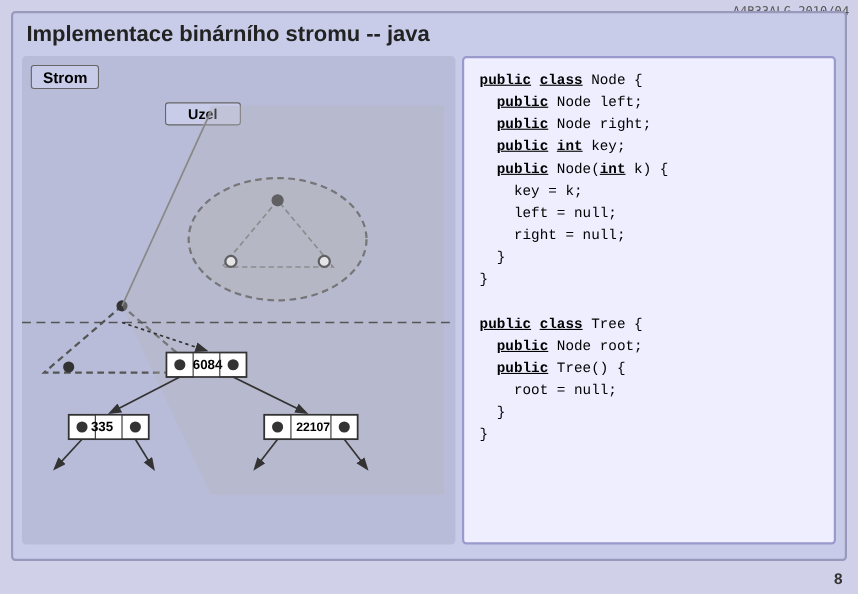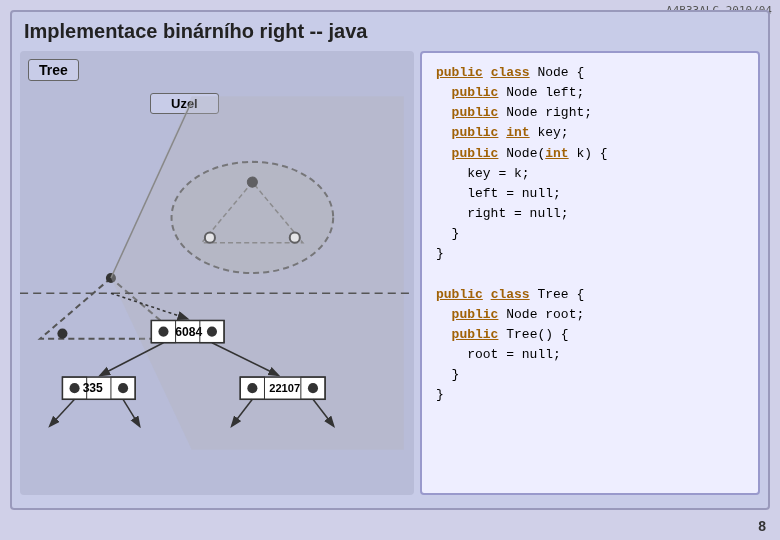--- a/index.html
+++ b/index.html
@@ -56,21 +56,21 @@
       border-radius: 4px;
       padding: 10px 14px;
       font-family: 'Courier New', monospace;
       font-size: 13px;
       line-height: 1.55;
       overflow: auto;
     }
     .right-panel .kw {
       text-decoration: underline;
       font-weight: bold;
-      color: #a16207;
+      color: #000000;
     }
     .right-panel .code-block {
       white-space: pre;
       color: #000;
     }
     
     .strom-label {
       position: absolute;
       top: 8px;
       left: 8px;
@@ -109,25 +109,25 @@
       font-weight: bold;
       color: #333;
     }
   </style>
 </head>
 <body>
 
 <div class="watermark">A4B33ALG  2010/04</div>
 
 <div class="slide-container">
-  <div class="slide-title">Implementace binárního right -- java</div>
+  <div class="slide-title">Implementace binárního stromu -- java</div>
   <div class="content-area">
 
     <div class="left-panel">
-      <div class="strom-label">Tree</div>
+      <div class="strom-label">Strom</div>
       <div class="uzel-label">Uzel</div>
 
       <svg class="diagram-svg" viewBox="0 0 390 350">
 
         <polygon points="90,180 20,240 160,240" fill="none" stroke="#555" stroke-width="2" stroke-dasharray="6,4"></polygon>
 
         <circle cx="90" cy="180" r="5" fill="#333"></circle>
 
         <circle cx="42" cy="235" r="5" fill="#333"></circle>
 

